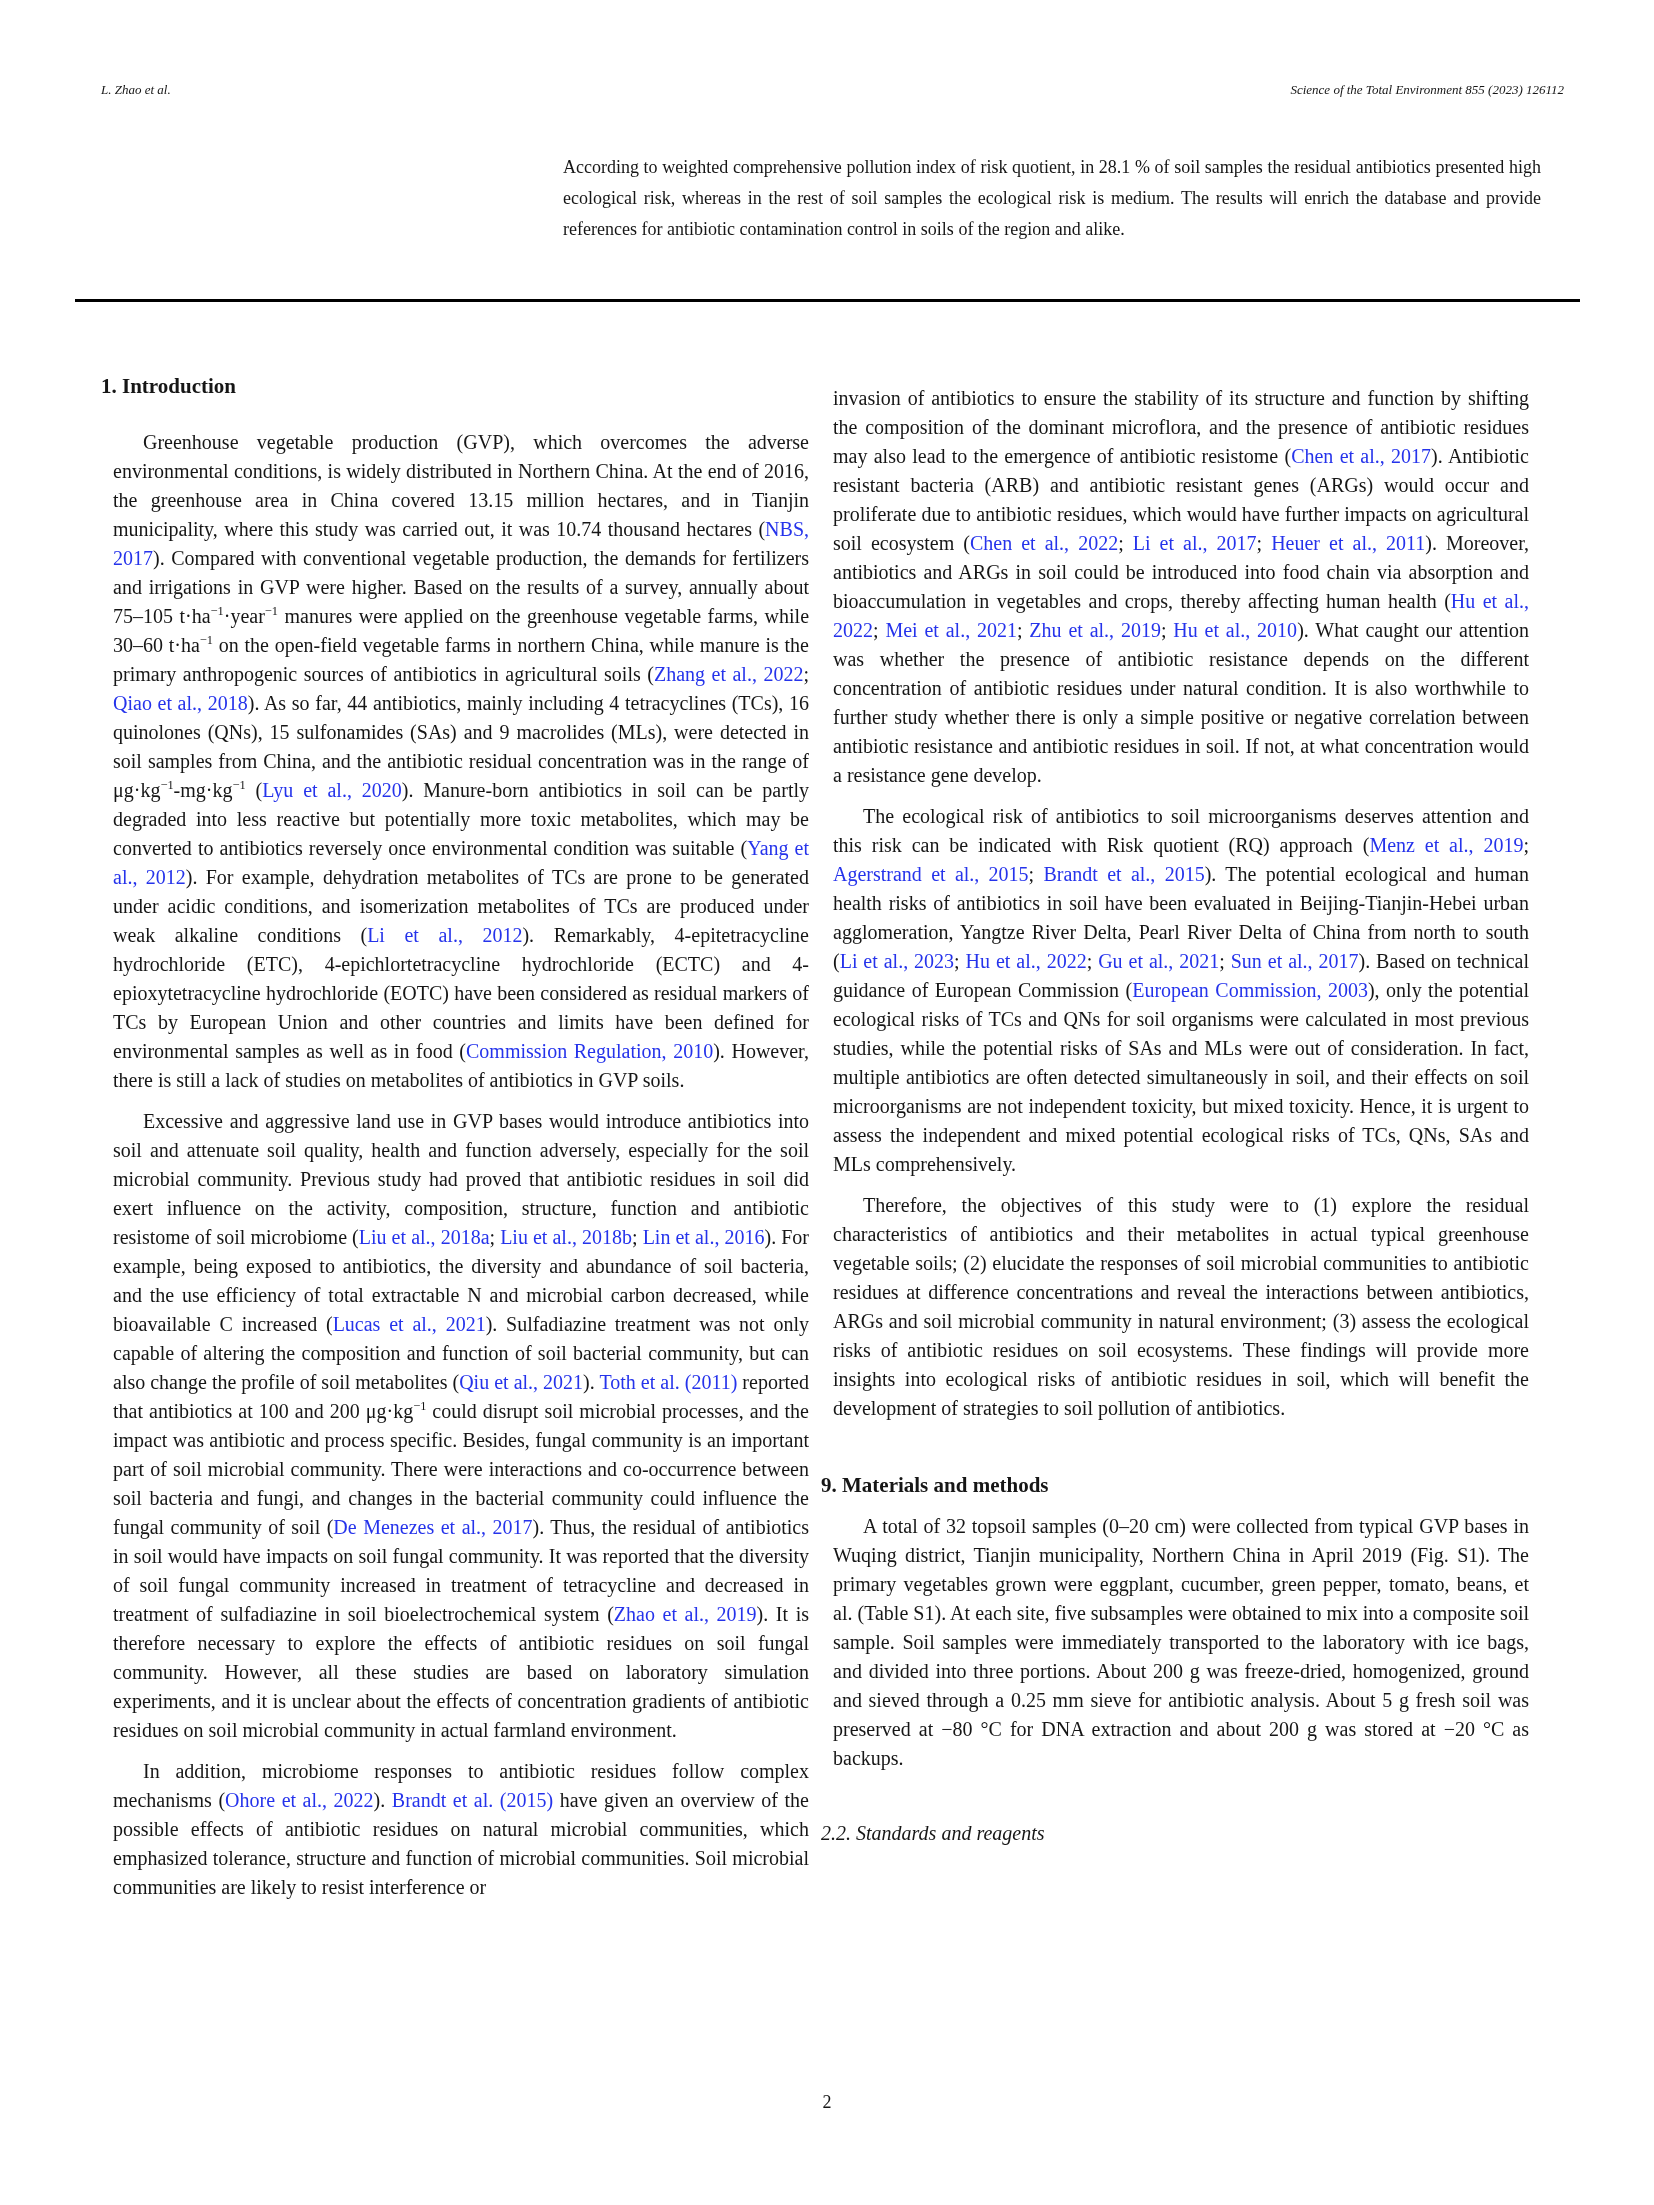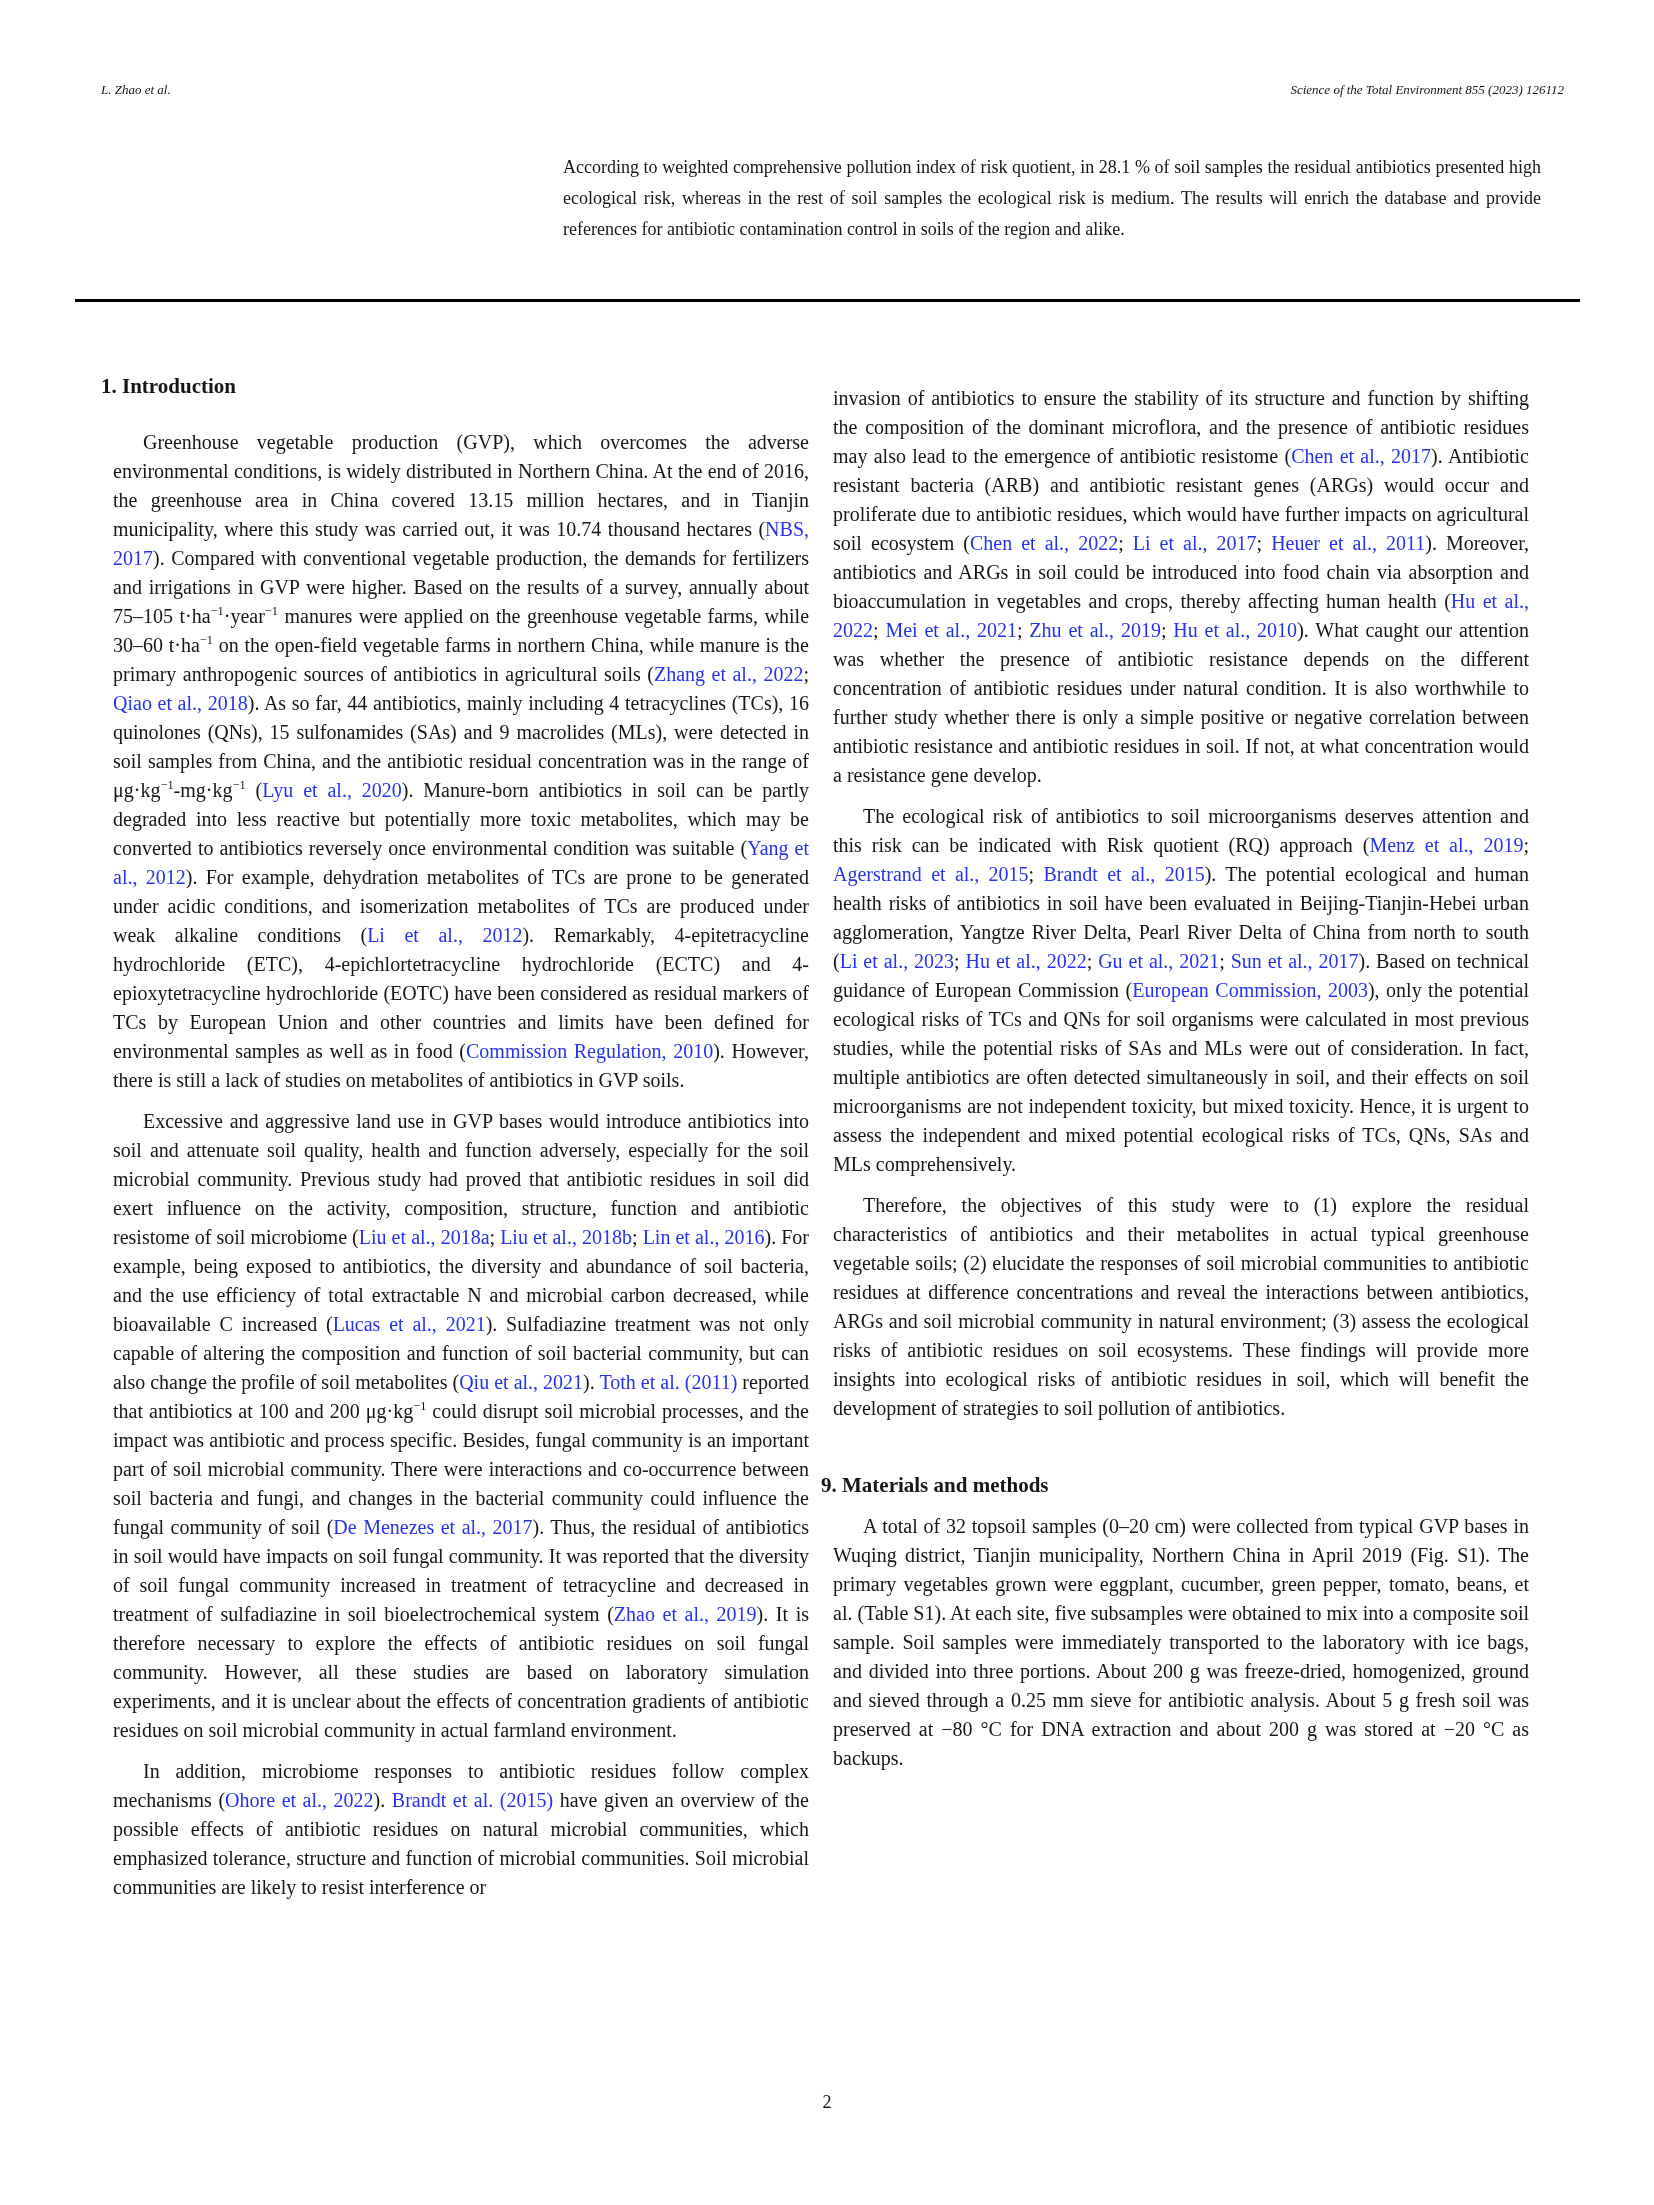--- a/index.html
+++ b/index.html
@@ -70,19 +70,20 @@
       <p class="para indent"><span>Excessive and aggressive land use in GVP bases would introduce antibiotics into soil and attenuate soil quality, health and function adversely, especially for the soil microbial community. Previous study had proved that antibiotic residues in soil did exert influence on the activity, composition, structure, function and antibiotic resistome of soil microbiome (</span><span class="cite">Liu et al., 2018a</span><span>; </span><span class="cite">Liu et al., 2018b</span><span>; </span><span class="cite">Lin et al., 2016</span><span>). For example, being exposed to antibiotics, the diversity and abundance of soil bacteria, and the use efficiency of total extractable N and microbial carbon decreased, while bioavailable C increased (</span><span class="cite">Lucas et al., 2021</span><span>). Sulfadiazine treatment was not only capable of altering the composition and function of soil bacterial community, but can also change the profile of soil metabolites (</span><span class="cite">Qiu et al., 2021</span><span>). </span><span class="cite">Toth et al. (2011)</span><span> reported that antibiotics at 100 and 200 μg·kg</span><sup>−1</sup><span> could disrupt soil microbial processes, and the impact was antibiotic and process specific. Besides, fungal community is an important part of soil microbial community. There were interactions and co-occurrence between soil bacteria and fungi, and changes in the bacterial community could influence the fungal community of soil (</span><span class="cite">De Menezes et al., 2017</span><span>). Thus, the residual of antibiotics in soil would have impacts on soil fungal community. It was reported that the diversity of soil fungal community increased in treatment of tetracycline and decreased in treatment of sulfadiazine in soil bioelectrochemical system (</span><span class="cite">Zhao et al., 2019</span><span>). It is therefore necessary to explore the effects of antibiotic residues on soil fungal community. However, all these studies are based on laboratory simulation experiments, and it is unclear about the effects of concentration gradients of antibiotic residues on soil microbial community in actual farmland environment.</span></p>
       <p class="para indent"><span>In addition, microbiome responses to antibiotic residues follow complex mechanisms (</span><span class="cite">Ohore et al., 2022</span><span>). </span><span class="cite">Brandt et al. (2015)</span><span> have given an overview of the possible effects of antibiotic residues on natural microbial communities, which emphasized tolerance, structure and function of microbial communities. Soil microbial communities are likely to resist interference or</span></p>
     </div>
 
     <div class="col">
       <p class="para"><span>invasion of antibiotics to ensure the stability of its structure and function by shifting the composition of the dominant microflora, and the presence of antibiotic residues may also lead to the emergence of antibiotic resistome (</span><span class="cite">Chen et al., 2017</span><span>). Antibiotic resistant bacteria (ARB) and antibiotic resistant genes (ARGs) would occur and proliferate due to antibiotic residues, which would have further impacts on agricultural soil ecosystem (</span><span class="cite">Chen et al., 2022</span><span>; </span><span class="cite">Li et al., 2017</span><span>; </span><span class="cite">Heuer et al., 2011</span><span>). Moreover, antibiotics and ARGs in soil could be introduced into food chain via absorption and bioaccumulation in vegetables and crops, thereby affecting human health (</span><span class="cite">Hu et al., 2022</span><span>; </span><span class="cite">Mei et al., 2021</span><span>; </span><span class="cite">Zhu et al., 2019</span><span>; </span><span class="cite">Hu et al., 2010</span><span>). What caught our attention was whether the presence of antibiotic resistance depends on the different concentration of antibiotic residues under natural condition. It is also worthwhile to further study whether there is only a simple positive or negative correlation between antibiotic resistance and antibiotic residues in soil. If not, at what concentration would a resistance gene develop.</span></p>
       <p class="para indent"><span>The ecological risk of antibiotics to soil microorganisms deserves attention and this risk can be indicated with Risk quotient (RQ) approach (</span><span class="cite">Menz et al., 2019</span><span>; </span><span class="cite">Agerstrand et al., 2015</span><span>; </span><span class="cite">Brandt et al., 2015</span><span>). The potential ecological and human health risks of antibiotics in soil have been evaluated in Beijing-Tianjin-Hebei urban agglomeration, Yangtze River Delta, Pearl River Delta of China from north to south (</span><span class="cite">Li et al., 2023</span><span>; </span><span class="cite">Hu et al., 2022</span><span>; </span><span class="cite">Gu et al., 2021</span><span>; </span><span class="cite">Sun et al., 2017</span><span>). Based on technical guidance of European Commission (</span><span class="cite">European Commission, 2003</span><span>), only the potential ecological risks of TCs and QNs for soil organisms were calculated in most previous studies, while the potential risks of SAs and MLs were out of consideration. In fact, multiple antibiotics are often detected simultaneously in soil, and their effects on soil microorganisms are not independent toxicity, but mixed toxicity. Hence, it is urgent to assess the independent and mixed potential ecological risks of TCs, QNs, SAs and MLs comprehensively.</span></p>
       <p class="para indent"><span>Therefore, the objectives of this study were to (1) explore the residual characteristics of antibiotics and their metabolites in actual typical greenhouse vegetable soils; (2) elucidate the responses of soil microbial communities to antibiotic residues at difference concentrations and reveal the interactions between antibiotics, ARGs and soil microbial community in natural environment; (3) assess the ecological risks of antibiotic residues on soil ecosystems. These findings will provide more insights into ecological risks of antibiotic residues in soil, which will benefit the development of strategies to soil pollution of antibiotics.</span></p>
       <h2 class="sec-heading methods-heading">9. Materials and methods</h2>
       <p class="para indent"><span>A total of 32 topsoil samples (0–20 cm) were collected from typical GVP bases in Wuqing district, Tianjin municipality, Northern China in April 2019 (Fig. S1). The primary vegetables grown were eggplant, cucumber, green pepper, tomato, beans, et al. (Table S1). At each site, five subsamples were obtained to mix into a composite soil sample. Soil samples were immediately transported to the laboratory with ice bags, and divided into three portions. About 200 g was freeze-dried, homogenized, ground and sieved through a 0.25 mm sieve for antibiotic analysis. About 5 g fresh soil was preserved at −80 °C for DNA extraction and about 200 g was stored at −20 °C as backups.</span></p>
+      <h3 class="subsec">2.2. Standards and reagents</h3>
     </div>
 
   </div>
 
   <div class="page-number">2</div>
 
 </div>
 
 </body></html>

